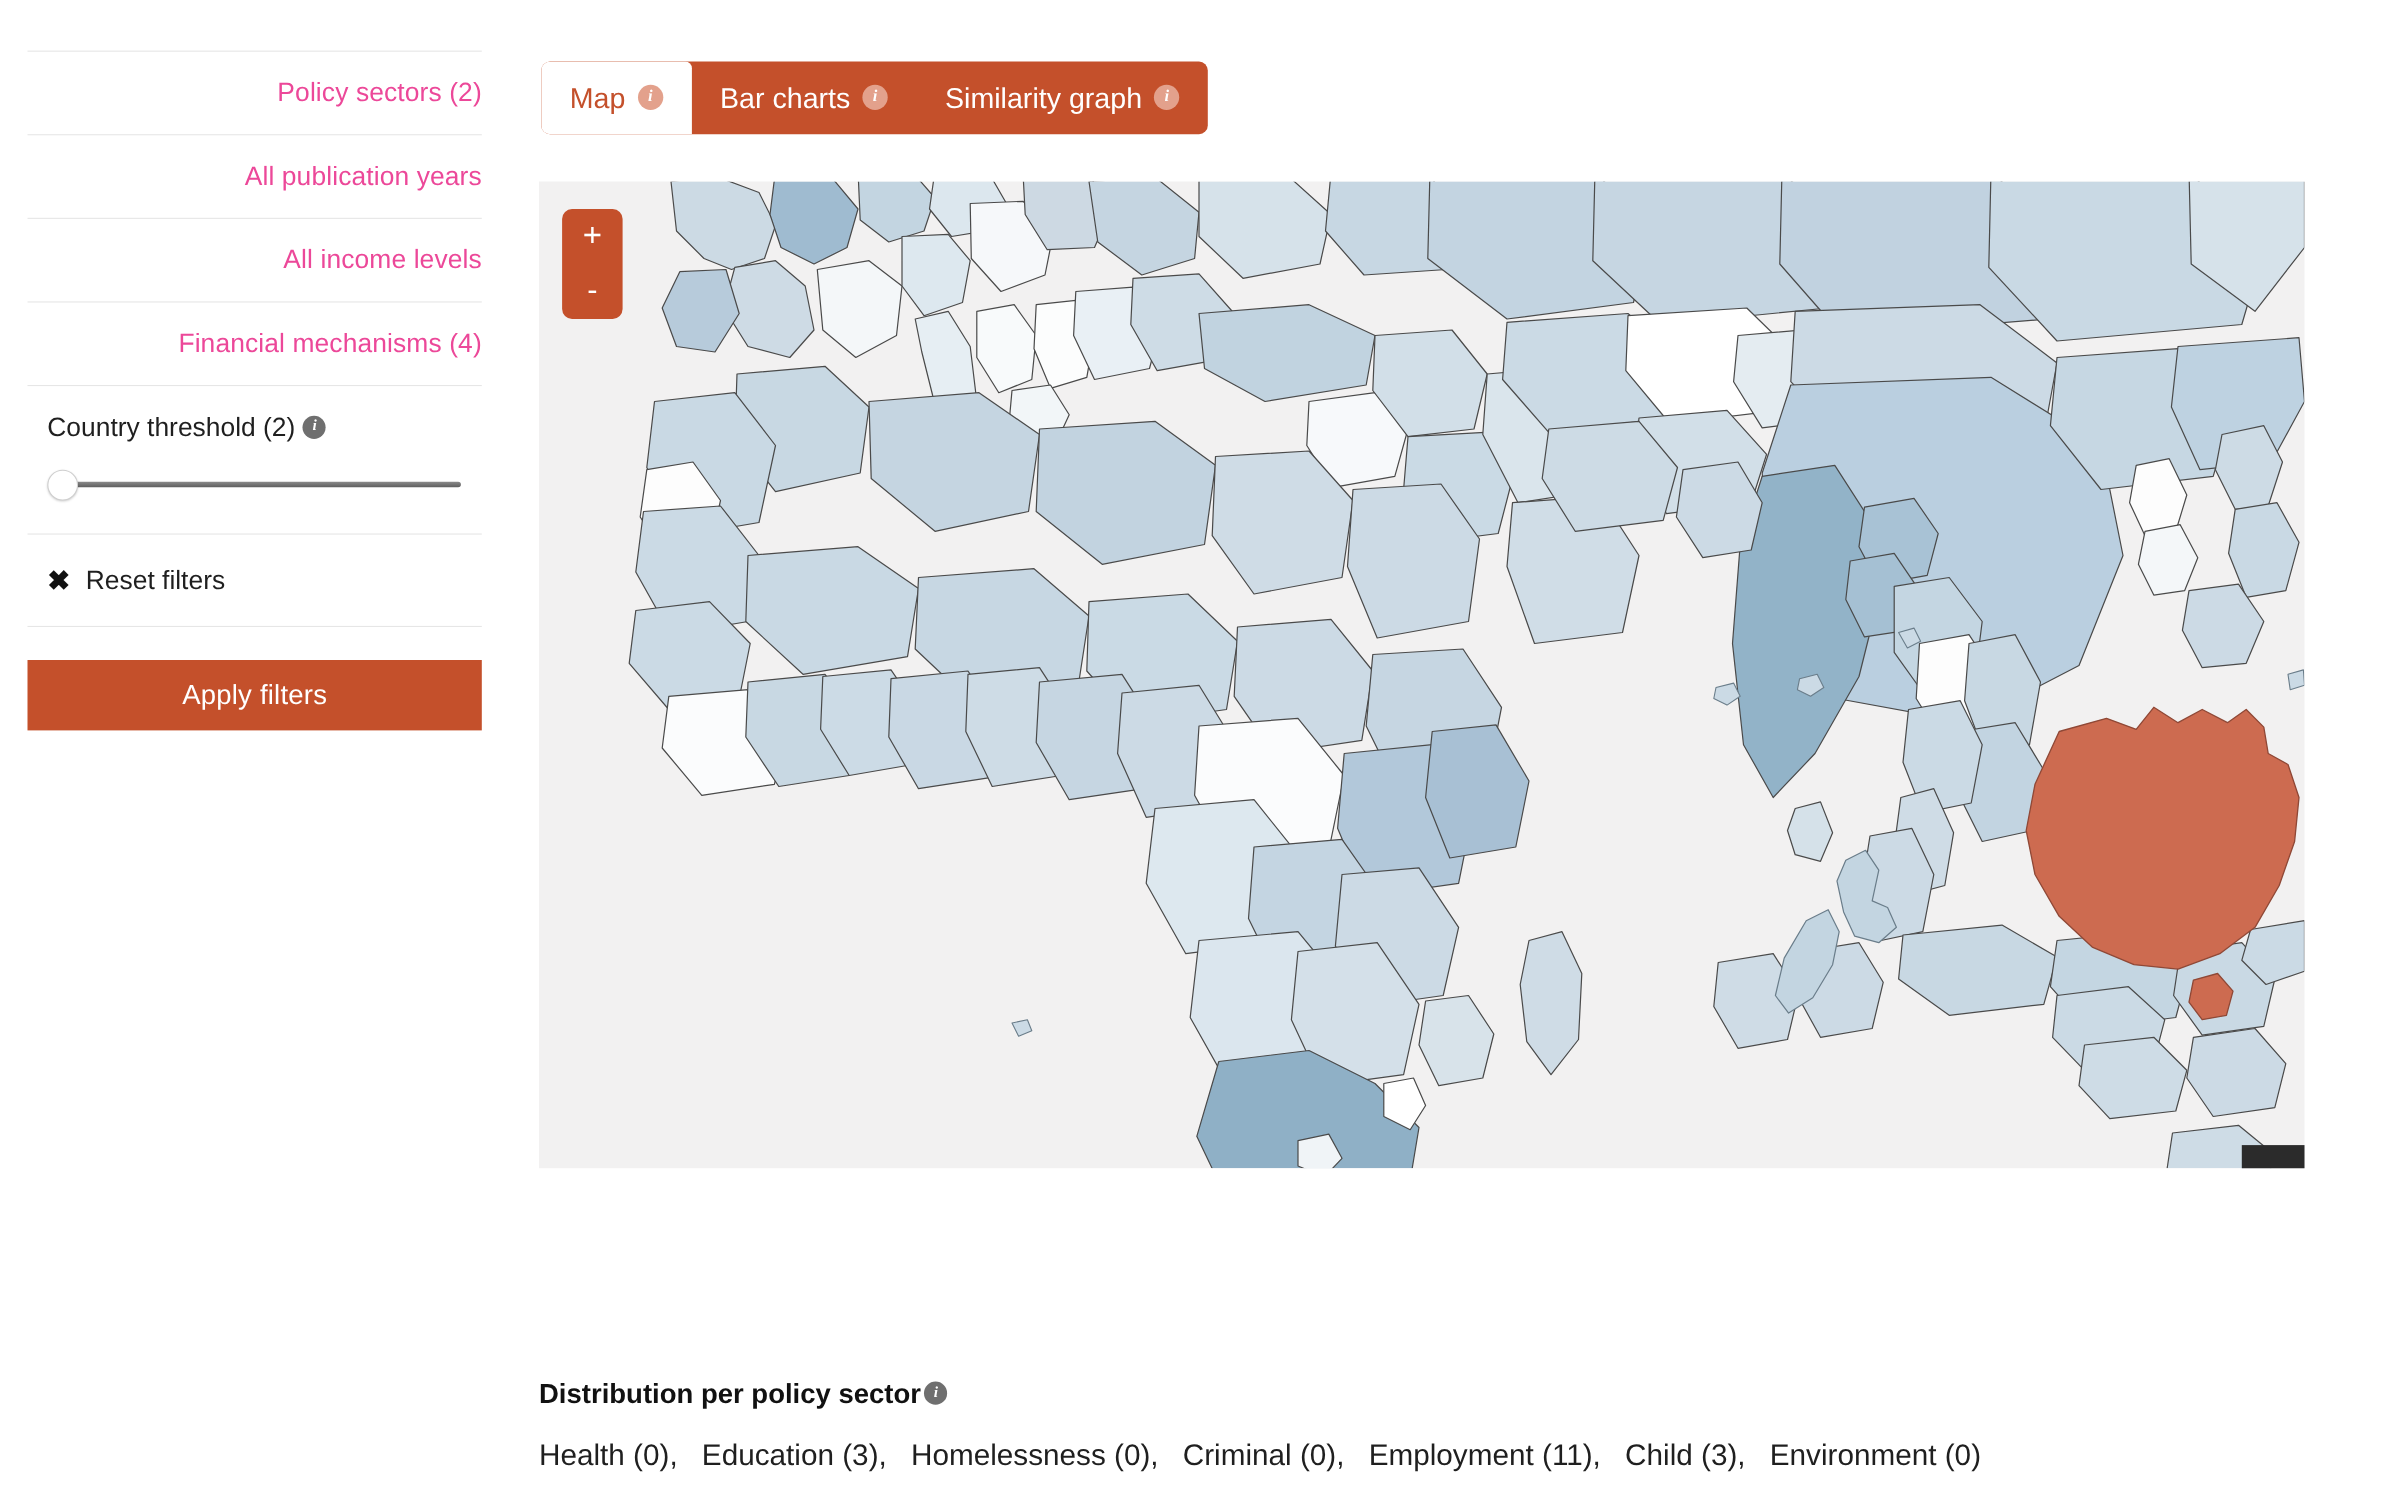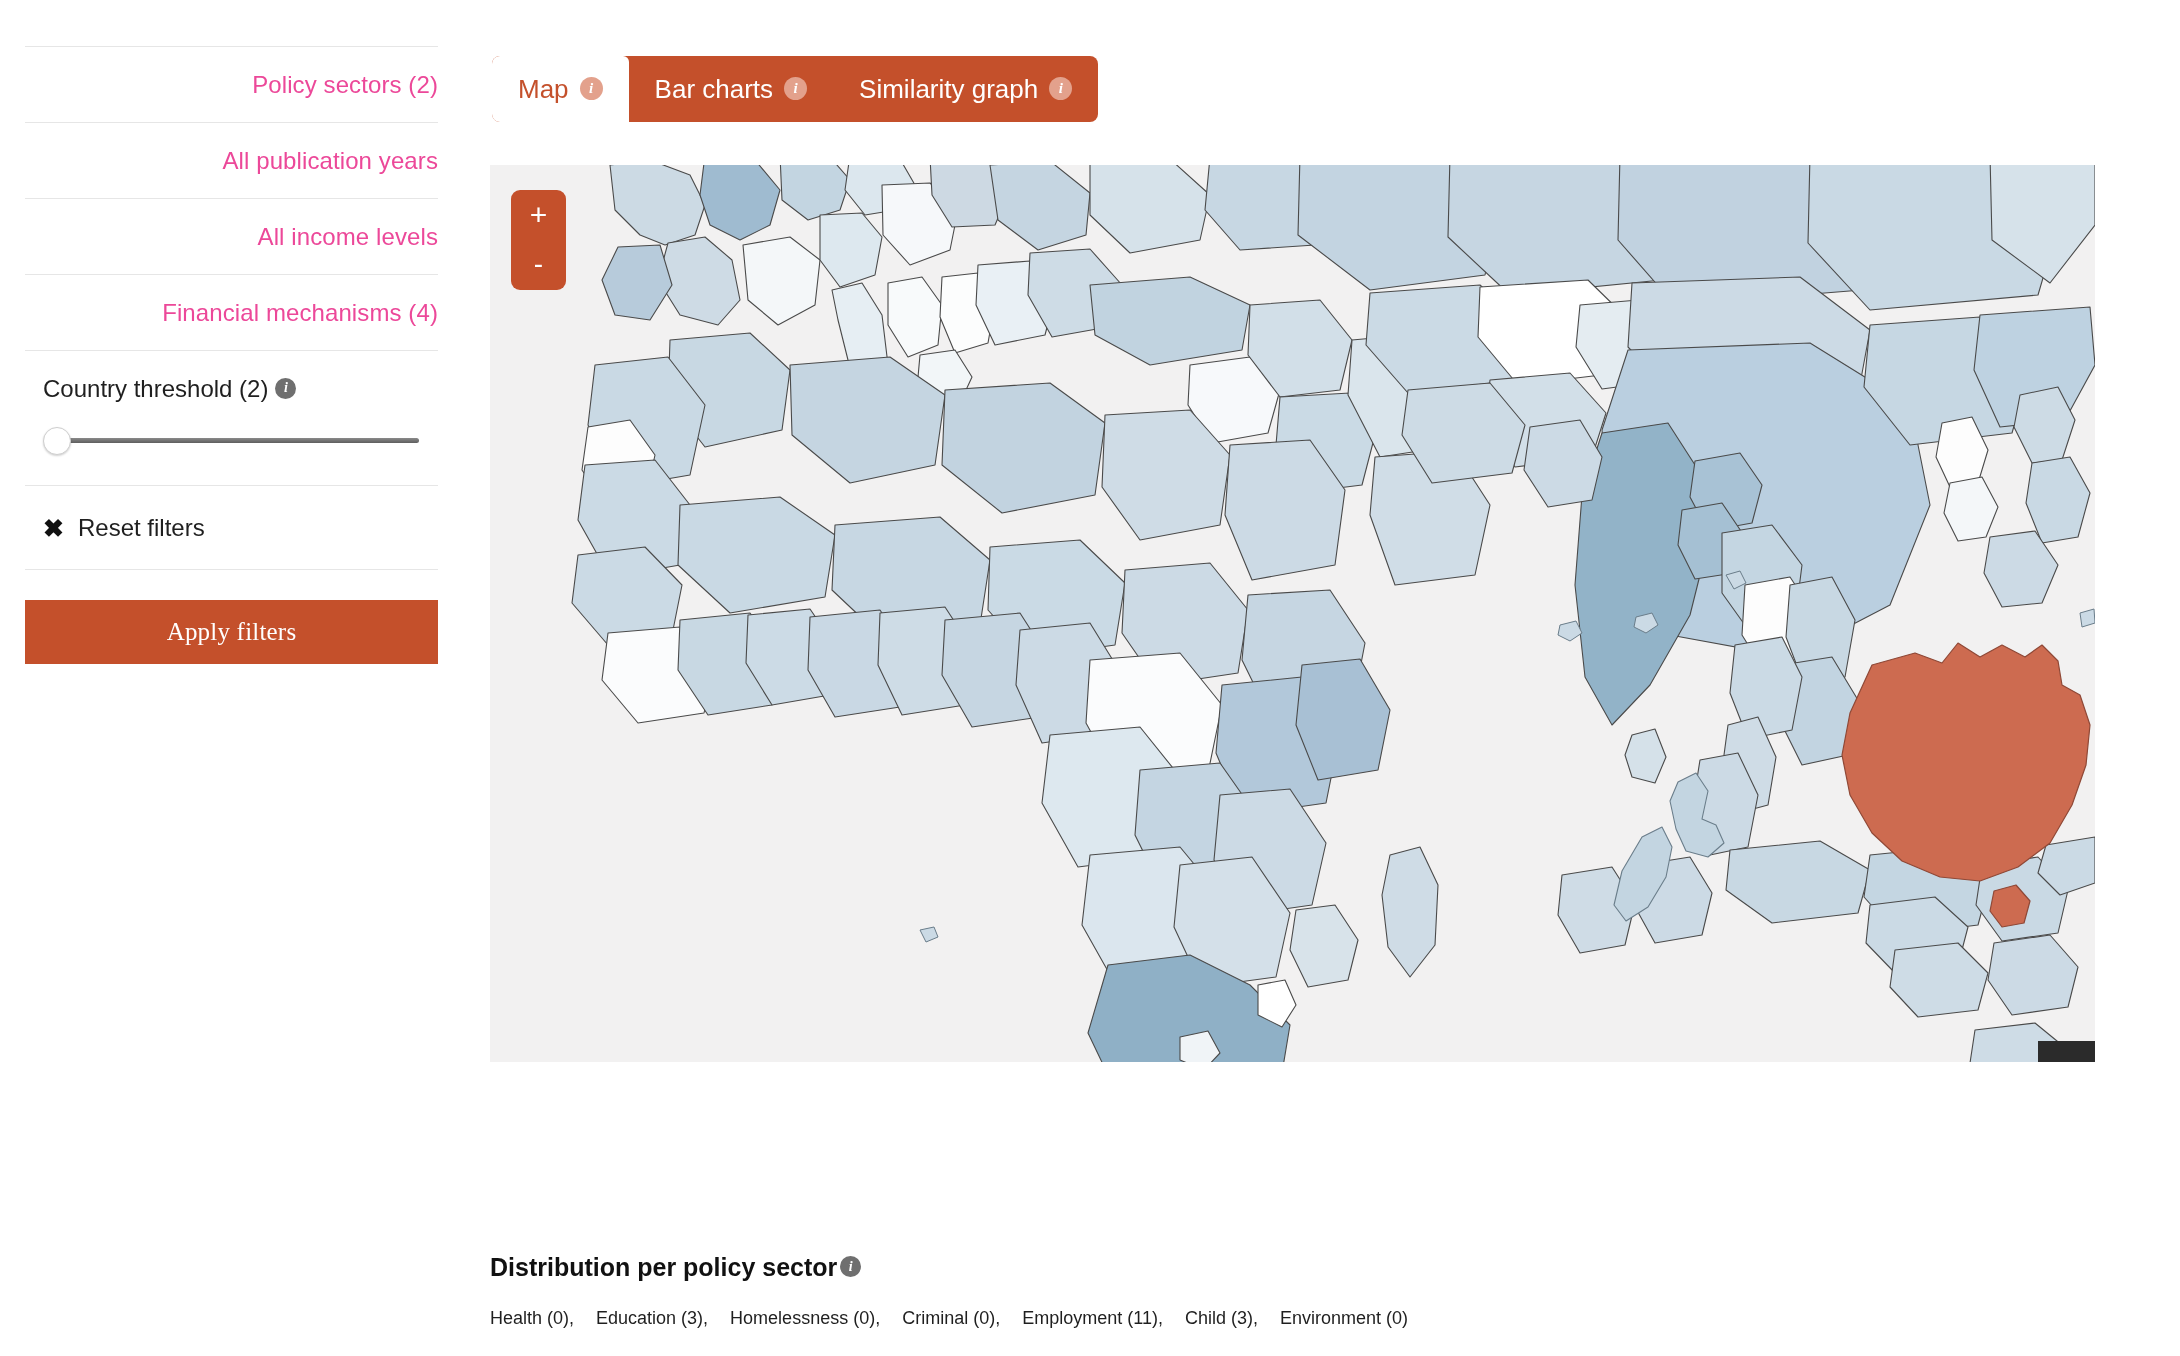--- a/index.html
+++ b/index.html
@@ -61,21 +61,21 @@
     padding: 28px 0 27px 18px;
     font-size: 24px; color:#1f1f1f;
     display:flex; align-items:center; gap:14px;
     cursor:pointer;
   }
   .x-icon { font-size:25px; font-weight:bold; line-height:1; color:#111; }
   .apply-wrap { border-top:1px solid #e6e6e6; padding-top: 30px; }
   .apply-btn {
     display:block; width:413px; height:64px; border:none;
     background:#c4502b; color:#fff; font-size:25px;
-    font-family:Liberation Serif, serif;
+    font-family:Liberation Sans, sans-serif;
     cursor:pointer; letter-spacing:.2px;
   }
 
   
   .tabs {
     position:absolute; left:492px; top:56px;
     height:66px; background:#c4502b;
     border-radius:8px;
     display:flex; align-items:stretch;
     overflow:hidden;
@@ -122,21 +122,21 @@
     position:absolute; left:490px; top:1122px;
     font-size:54px; font-weight:bold; color:#111; letter-spacing:-.5px;
   }
   .dist-label {
     position:absolute; left:490px; top:1253px;
     font-size:25px; font-weight:bold; color:#111;
     display:flex; align-items:center; gap:3px;
   }
   .dist-list {
     position:absolute; left:490px; top:1308px;
-    font-size:18px; color:#1f1f1f;
+    font-size:27px; color:#1f1f1f;
     display:flex; gap:0;
   }
   .dist-item { white-space:nowrap; margin-right: 22px; }
 </style>
 </head>
 <body>
 
 <div class="page">
 
   <aside class="sidebar">

